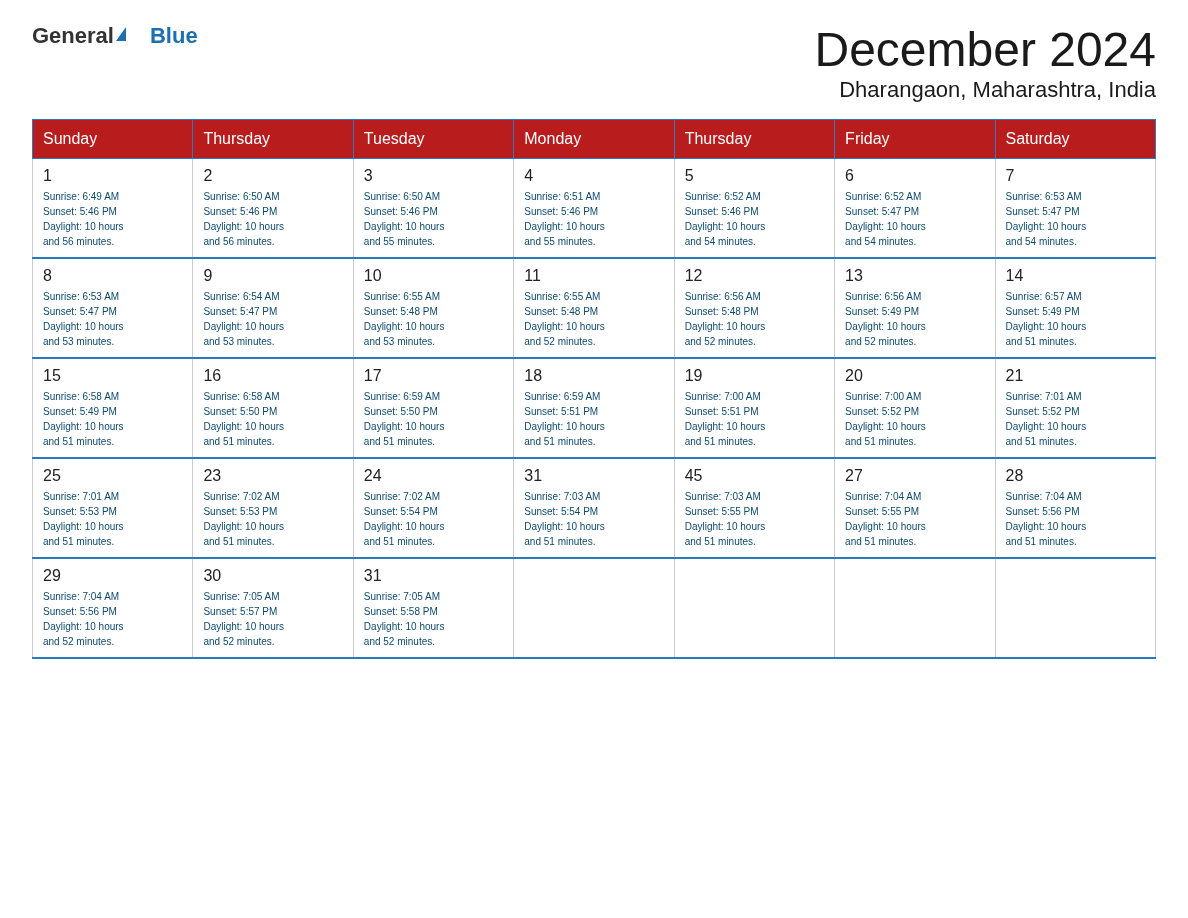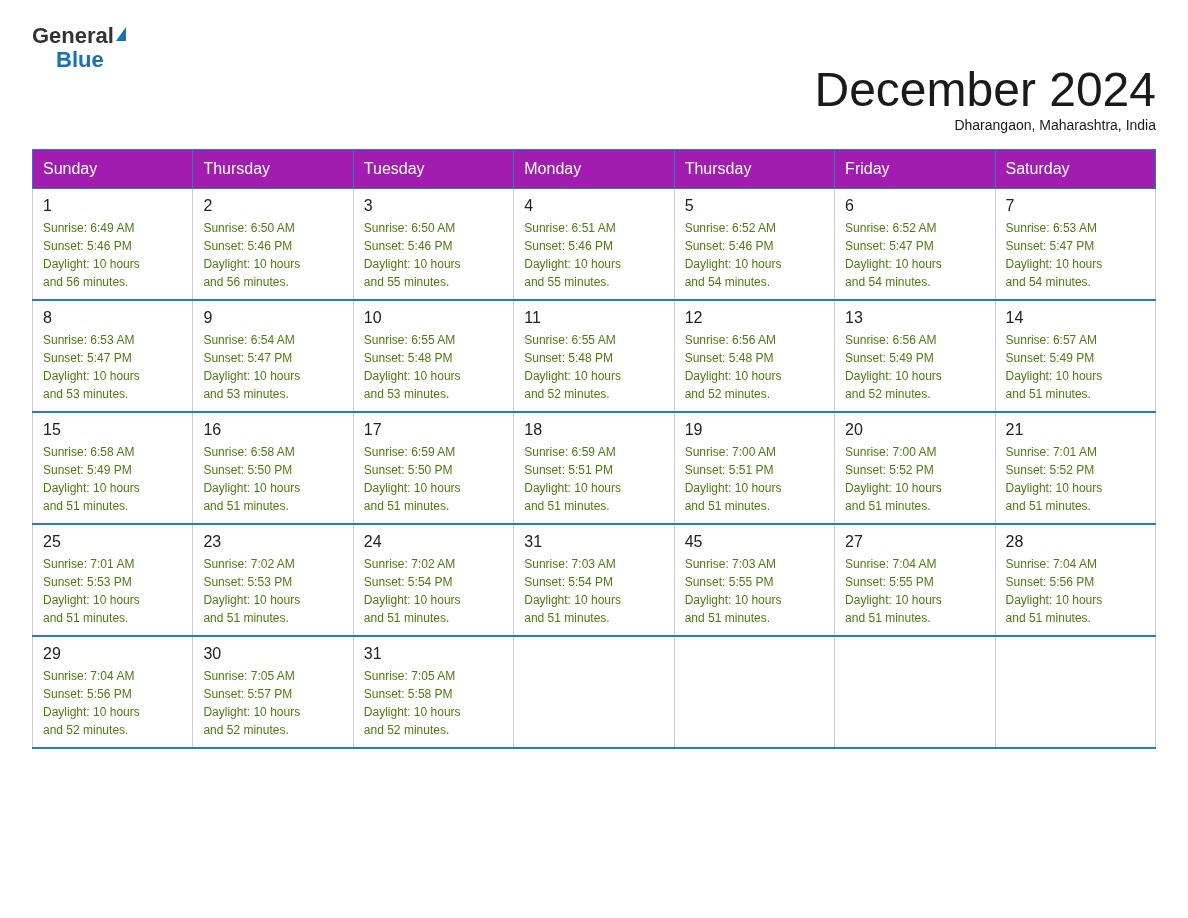--- a/index.html
+++ b/index.html
@@ -11,21 +11,21 @@
       min-height: 918px;
     }
     .header-row {
       display: flex;
       align-items: flex-start;
       justify-content: space-between;
       margin-bottom: 16px;
     }
     .logo {
       display: flex;
-      flex-direction: column;
+      flex-direction: row;
       align-items: flex-start;
     }
     .logo-text-general {
       font-size: 22px;
       font-weight: bold;
       color: #333;
       line-height: 1.1;
     }
     .logo-text-blue {
       font-size: 22px;
@@ -46,34 +46,33 @@
       top: -2px;
     }
     .title-block {
       text-align: right;
     }
     .calendar-title {
       font-size: 48px;
       font-weight: normal;
       color: #1a1a1a;
       line-height: 1.1;
-      margin-top: 40px;
     }
     .calendar-subtitle {
-      font-size: 14px;
+      font-size: 22px;
       color: #1a1a1a;
       font-weight: normal;
     }
     table {
       width: 100%;
       border-collapse: collapse;
       border: 1px solid #999;
     }
     thead tr th {
-      background-color: #a21caf;
+      background-color: #b91c1c;
       color: #ffffff;
       font-size: 16px;
       font-weight: normal;
       padding: 10px 10px;
       text-align: left;
       border: 1px solid #2b7abf;
     }
     tbody tr td {
       vertical-align: top;
       padding: 8px 10px;
@@ -83,23 +82,23 @@
       min-height: 90px;
       width: calc(100% / 7);
     }
     .day-number {
       font-size: 16px;
       font-weight: normal;
       display: block;
       margin-bottom: 4px;
     }
     .day-info {
-      font-size: 12px;
+      font-size: 10px;
       line-height: 1.5;
-      color: #4d7c0f;
+      color: #0c4a6e;
     }
     td.empty {
       background: #fff;
     }
     tbody tr {
       border-bottom: 2px solid #2b7abf;
     }
   </style>
 </head>
 <body>

